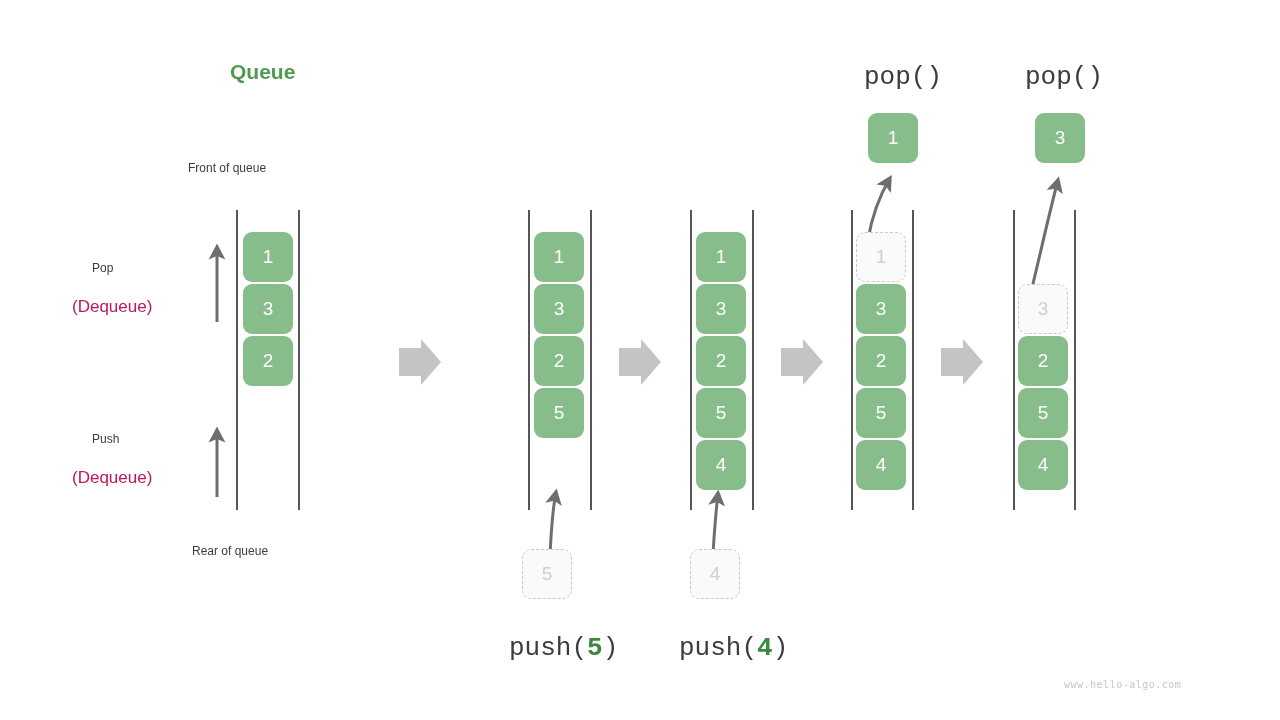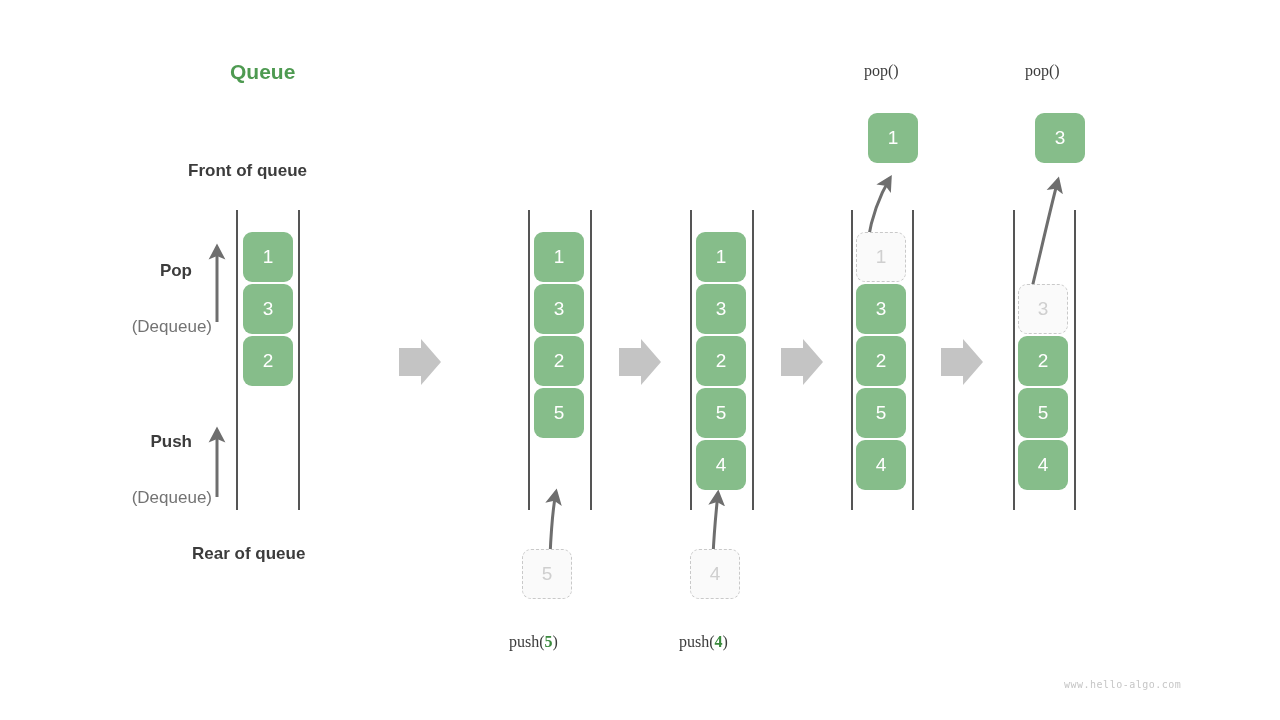--- a/index.html
+++ b/index.html
@@ -25,39 +25,38 @@
   
   .title {
     position: absolute;
     font-size: 21px;
     font-weight: bold;
     color: #4e9a51;
     white-space: nowrap;
   }
   .lbl-bold {
     position: absolute;
-    font-size: 17px;
-    font-weight: bold;
+    font-size: 12px;
+    font-weight: normal;
     color: #3c3c3c;
     white-space: nowrap;
-    text-align: right;
+    text-align: left;
   }
   .lbl-plain {
     position: absolute;
     font-size: 17px;
     font-weight: normal;
-    color: #737373;
-    white-space: nowrap;
-    text-align: right;
-    margin-top: 20px;
+    color: #be185d;
+    white-space: nowrap;
+    text-align: left;
   }
   .mono {
     position: absolute;
-    font-family: Liberation Serif, serif;
-    font-size: 16px;
+    font-family: Liberation Mono, monospace;
+    font-size: 26px;
     color: #3c3c3c;
     white-space: nowrap;
     letter-spacing: 0px;
   }
   .mono .num { color: #3a8a3d; font-weight: bold; }
   .watermark {
     position: absolute;
     font-family: "DejaVu Sans Mono", monospace;
     font-size: 10px;
     color: #c6c6c6;

